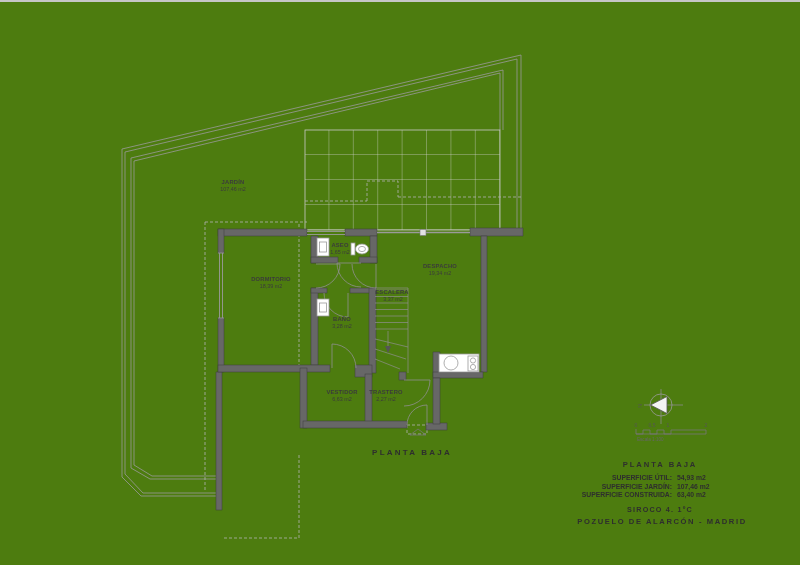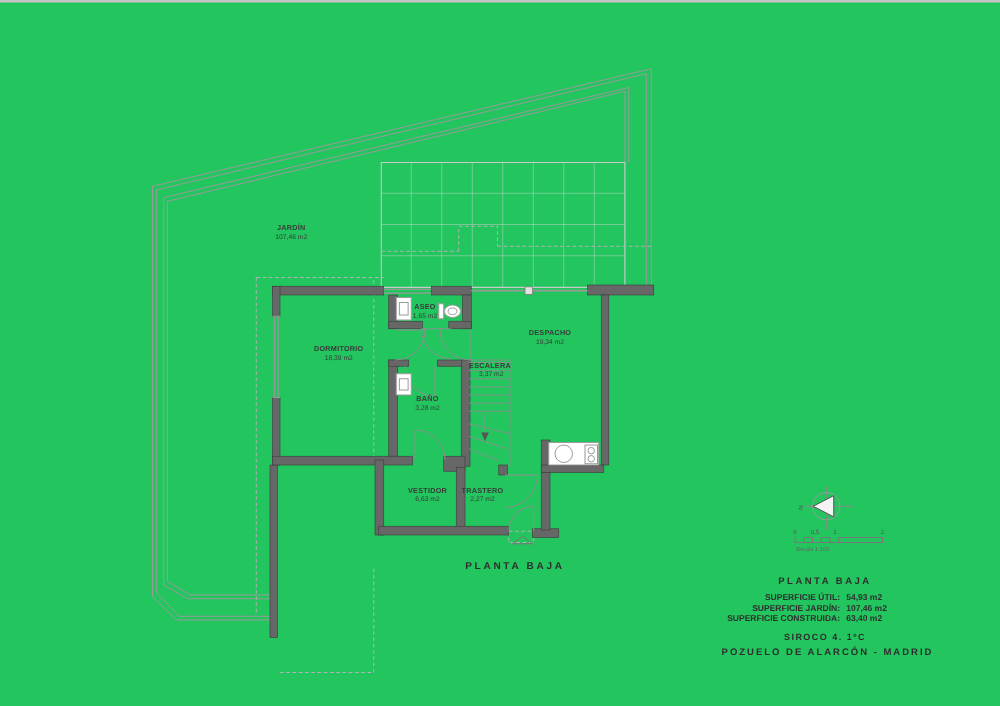--- a/index.html
+++ b/index.html
@@ -1,16 +1,16 @@
 <!DOCTYPE html>
 <html><head>
 <meta charset="utf-8">
 <style>
   html,body{margin:0;padding:0;background:#ffffff;}
-  #page{position:relative;width:800px;height:565px;background:#22c55e;overflow:hidden;
+  #page{position:relative;width:800px;height:565px;background:#4d7c0f;overflow:hidden;
         font-family:"Liberation Sans",sans-serif;}
   #page svg{position:absolute;left:0;top:0;}
   text{fill:#3b3b3b;font-family:"Liberation Sans",sans-serif;}
   .room-name{font-size:5.8px;font-weight:700;letter-spacing:.2px;}
   .room-area{font-size:5.4px;font-weight:400;}
   .plan-title{font-size:8px;font-weight:700;letter-spacing:2.2px;fill:#2e2e2e;}
   .info-title{font-size:7.6px;font-weight:700;letter-spacing:2px;fill:#2e2e2e;}
   .info-label{font-size:6.8px;font-weight:700;fill:#2e2e2e;}
   .info-value{font-size:6.8px;font-weight:700;fill:#2e2e2e;}
   .info-project{font-size:7.2px;font-weight:700;letter-spacing:1.2px;fill:#2e2e2e;}

